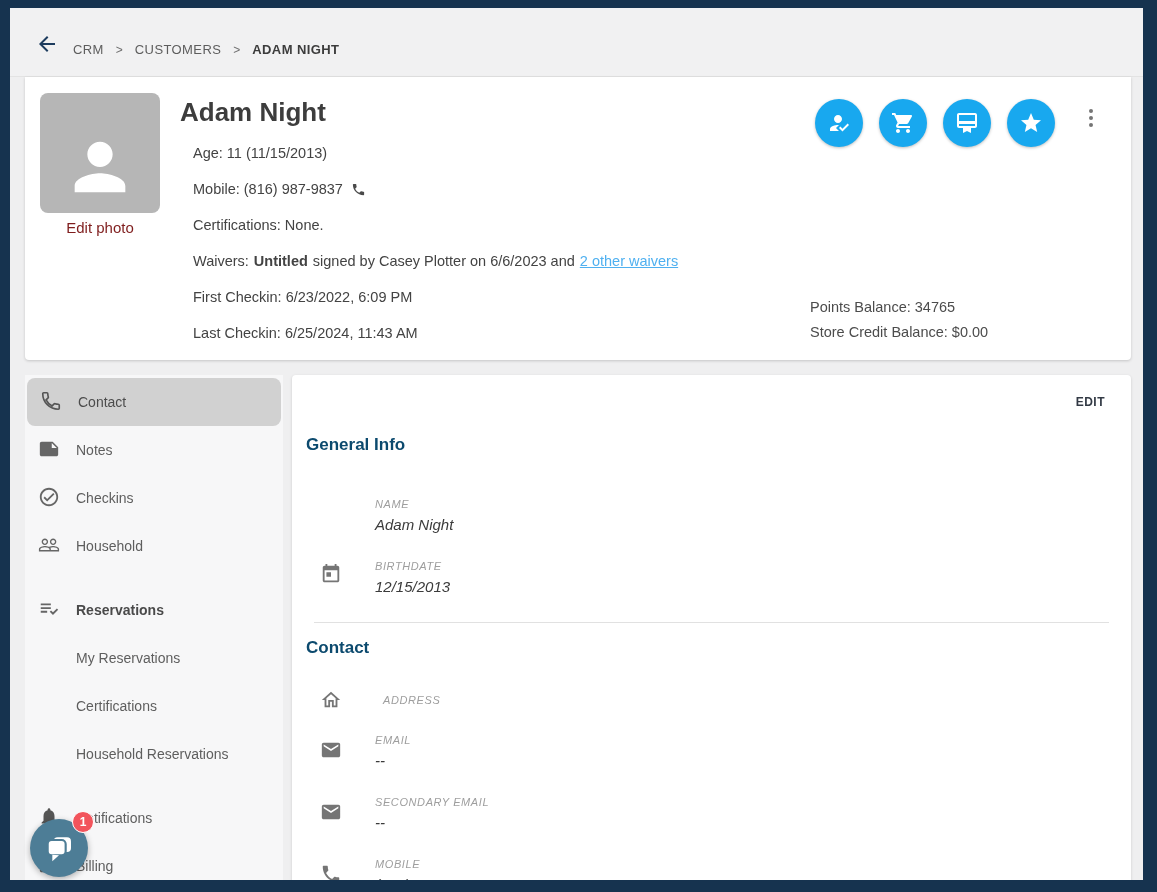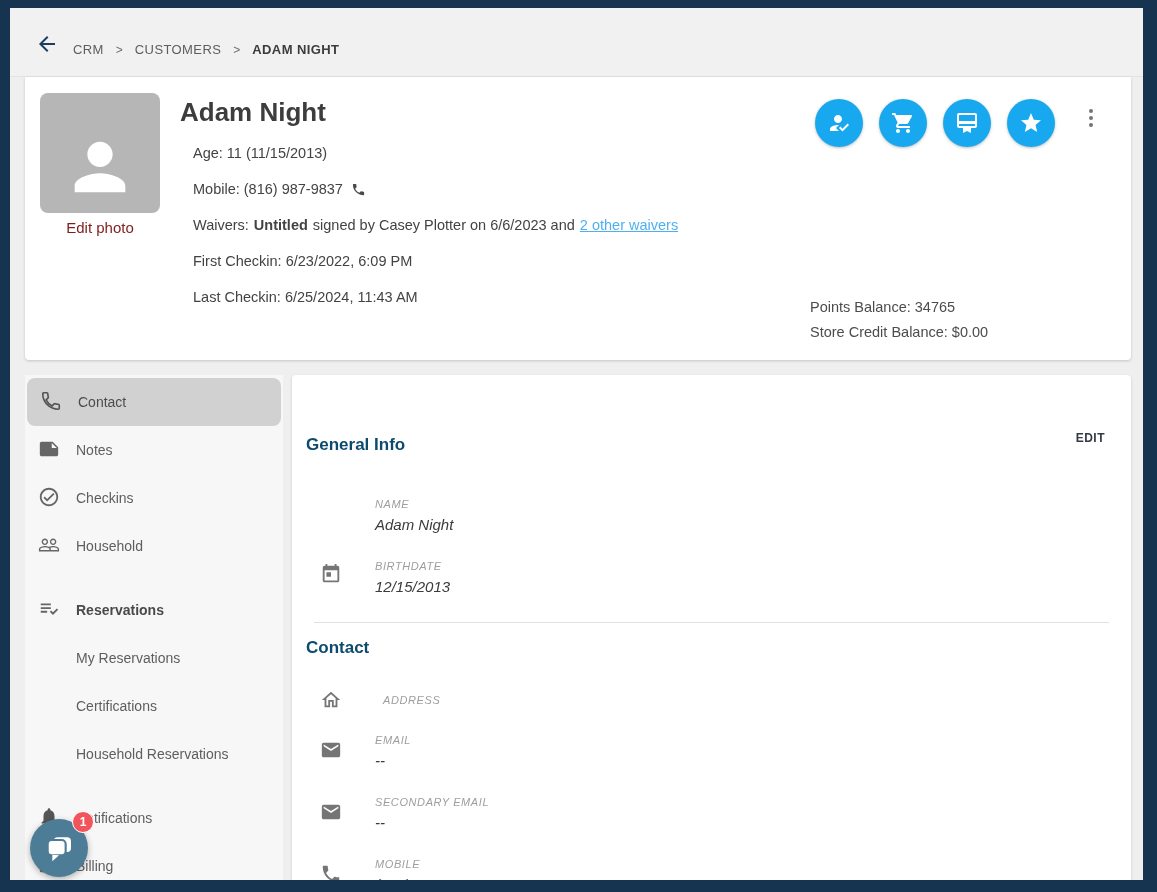--- a/index.html
+++ b/index.html
@@ -84,21 +84,21 @@
   .side-spacer { height:16px; }
 
   
   .main-card {
     position:absolute; left:282px; top:367px; width:839px; height:520px;
     background:#fff; border-radius:4px 4px 0 0;
     box-shadow:0 1px 3px rgba(0,0,0,.15);
   }
   .edit-btn {
     position:absolute; right:26px; top:20px;
-    font-size:12px; font-weight:700; letter-spacing:.5px; color:#333a45; cursor:pointer;margin-top:36px;
+    font-size:12px; font-weight:700; letter-spacing:.5px; color:#333a45; cursor:pointer;
   }
   .sec-title { position:absolute; left:14px; font-size:17px; font-weight:700; color:#0c4a6e; }
   .f-icon { position:absolute; left:28px; width:24px; height:24px; }
   .f-icon svg { fill:#757575; }
   .field { position:absolute; left:83px;font-style:italic; }
   .f-label { font-size:11px; letter-spacing:.6px; color:#9e9e9e; line-height:14px; }
   .f-value { font-size:15px; color:#3b3b3b; line-height:20px; margin-top:4px; }
   .divider { position:absolute; left:22px; right:22px; top:247px; height:1px; background:#e1e1e1; }
 
   
@@ -148,20 +148,21 @@
     <div class="header-info">
       <div class="hline">Age: 11 (11/15/2013)</div>
       <div class="hline">
         <span>Mobile: (816) 987-9837</span>
         <span class="inline-phone">
           <svg width="15" height="15" viewBox="0 0 24 24">
               <path d="M6.62 10.79c1.44 2.83 3.76 5.14 6.59 6.59l2.2-2.2c.27-.27.67-.36 1.02-.24 1.12.37 2.33.57 3.57.57.55 0 1 .45 1 1V20c0 .55-.45 1-1 1-9.39 0-17-7.61-17-17 0-.55.45-1 1-1h3.5c.55 0 1 .45 1 1 0 1.25.2 2.45.57 3.57.11.35.03.74-.25 1.02l-2.2 2.2z"></path>
             </svg>
         </span>
       </div>
+      <div class="hline">Certifications: None.</div>
       <div class="hline waiver-line">
         <span>Waivers:</span>
         <span class="waiver-bold">Untitled</span>
         <span>signed by Casey Plotter on 6/6/2023 and</span>
         <span class="waiver-link">2 other waivers</span>
       </div>
       <div class="hline">First Checkin: 6/23/2022, 6:09 PM</div>
       <div class="hline">Last Checkin: 6/25/2024, 11:43 AM</div>
     </div>
 

